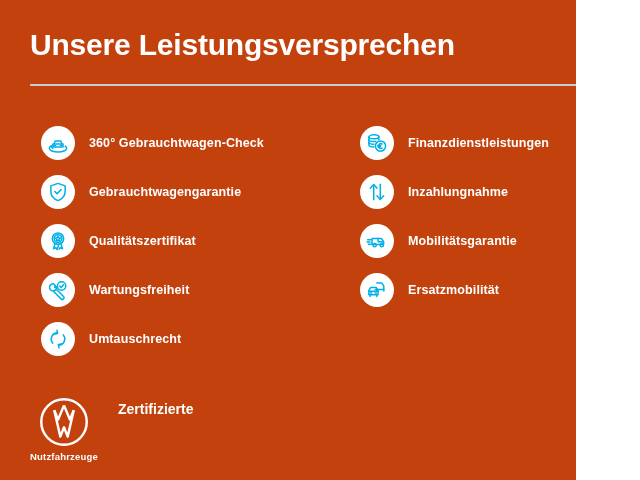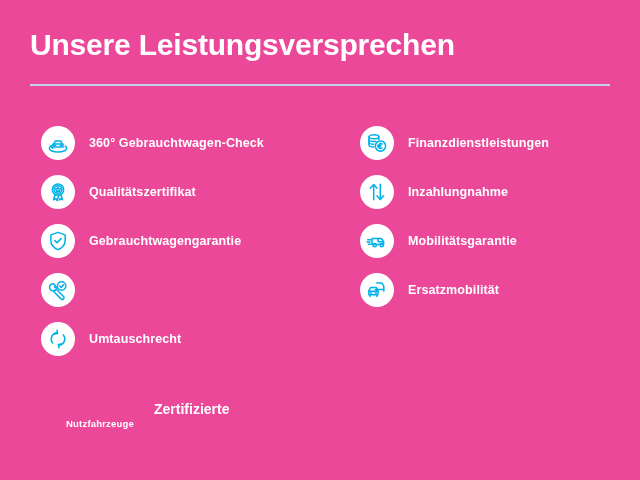--- a/index.html
+++ b/index.html
@@ -8,23 +8,23 @@
   }
   body {
     width: 640px;
     height: 480px;
     overflow: hidden;
     font-family: "Liberation Sans", sans-serif;
     background: #ffffff;
   }
   .slide {
     position: relative;
-    width: 640px;
+    width: 576px;
     height: 480px;
-    background: #ec4899;
+    background: #c2410c;
     box-sizing: border-box;
     overflow: hidden;
   }
   .headline {
     position: absolute;
     left: 30px;
     top: 28px;
     font-size: 30px;
     font-weight: bold;
     color: #ffffff;
@@ -94,22 +94,22 @@
   .footer {
     position: absolute;
     left: 30px;
     top: 396px;
     display: flex;
     align-items: flex-start;
   }
   .logo-wrap {
     width: 68px;
     display: flex;
+    flex-direction: column;
     align-items: center;
-    margin-left: 36px;
   }
   .vw-mark { width: 52px; height: 52px; display: block; }
   .vw-mark circle, .vw-mark path {
     stroke: #ffffff;
     fill: none;
     stroke-width: 3;
     stroke-linejoin: round;
     stroke-linecap: butt;
   }
   .logo-sub {
@@ -152,49 +152,50 @@
             <path d="M4.2 15.4c-1 .7-1.6 1.6-1.6 2.5 0 2.2 4.2 4 9.4 4s9.4-1.8 9.4-4c0-.9-.6-1.8-1.6-2.5"></path>
             <path d="M6.2 17.6 4 15.6l2.5-1.4"></path>
           </svg>
         </span>
         <span class="item-label">360° Gebrauchtwagen-Check</span>
       </div>
 
       <div class="item">
         <span class="badge">
           <svg viewBox="0 0 24 24">
+            <path d="M12 2.6 4.2 5.3v6.1c0 4.6 3.2 8.1 7.8 10 4.6-1.9 7.8-5.4 7.8-10V5.3z"></path>
+            <path d="M8.6 11.6 11 14l4.4-4.6"></path>
+          </svg>
+        </span>
+        <span class="item-label">Gebrauchtwagengarantie</span>
+      </div>
+
+      <div class="item">
+        <span class="badge">
+          <svg viewBox="0 0 24 24">
             <circle cx="12" cy="9.4" r="6.2"></circle>
             <circle cx="12" cy="9.4" r="4.2"></circle>
             <path d="M12 6.8l.85 1.75 1.9.28-1.37 1.35.32 1.9L12 11.17l-1.7.89.32-1.9-1.37-1.35 1.9-.28z"></path>
             <path d="M8.9 14.6 7.1 20.4l2.6-1.2 1.3 2.2 1.6-4.7"></path>
             <path d="M15.1 14.6l1.8 5.8-2.6-1.2-1 1.7"></path>
           </svg>
         </span>
         <span class="item-label">Qualitätszertifikat</span>
       </div>
 
       <div class="item">
         <span class="badge">
           <svg viewBox="0 0 24 24">
-            <path d="M12 2.6 4.2 5.3v6.1c0 4.6 3.2 8.1 7.8 10 4.6-1.9 7.8-5.4 7.8-10V5.3z"></path>
-            <path d="M8.6 11.6 11 14l4.4-4.6"></path>
-          </svg>
-        </span>
-        <span class="item-label">Gebrauchtwagengarantie</span>
-      </div>
-
-      <div class="item">
-        <span class="badge">
-          <svg viewBox="0 0 24 24">
             <path d="M10.6 9.1a3.9 3.9 0 1 1-3.5-3.9l1.9 1.9-.6 2.1 2.1-.6z"></path>
             <path d="M10.2 11.2 18 19a1.9 1.9 0 0 1-2.7 2.7l-7.8-7.8"></path>
             <circle cx="15.9" cy="7.6" r="4.6"></circle>
             <path d="M13.9 7.6l1.6 1.6 2.5-3"></path>
           </svg>
         </span>
+        <span class="item-label">Wartungsfreiheit</span>
       </div>
 
       <div class="item">
         <span class="badge">
           <svg viewBox="0 0 24 24">
             <path d="M10.4 5.2a7 7 0 0 0-4.2 11.3"></path>
             <path d="M10.9 2.4 11.6 6l-3.6.6"></path>
             <path d="M13.6 18.8a7 7 0 0 0 4.2-11.3"></path>
             <path d="M13.1 21.6 12.4 18l3.6-.6"></path>
           </svg>

